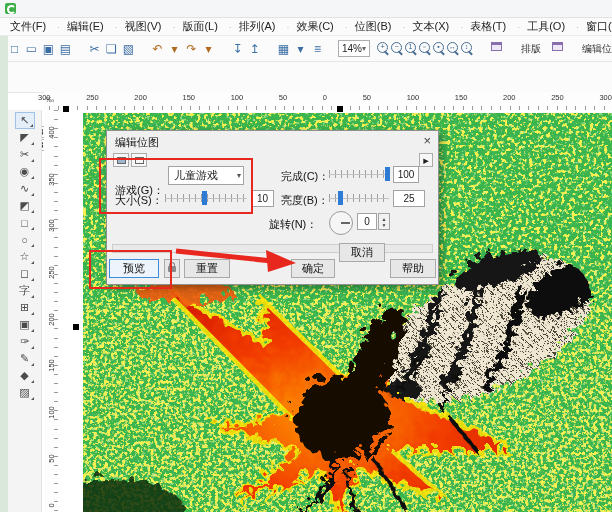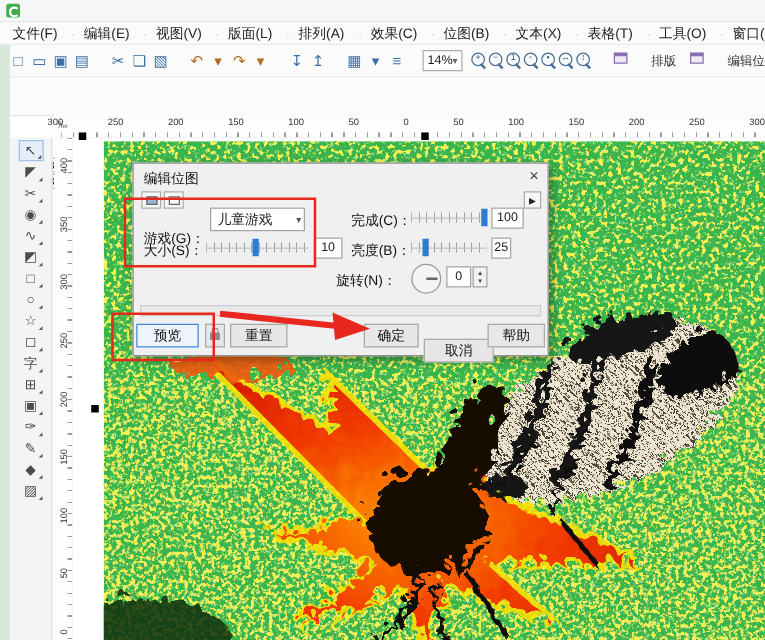--- a/index.html
+++ b/index.html
@@ -388,39 +388,39 @@
       <span class="thumb" style="left:45%"></span>
   </div>
   <span class="vbox" style="left:144px;top:59px;width:23px;height:17px">10</span>
 
   <span class="dlg-label" style="left:174px;top:62px">亮度(B)：</span>
   <div class="slider" style="left:222px;top:60px;width:60px">
     <span class="ticks"></span>
       <span class="line"></span>
       <span class="thumb" style="left:15%"></span>
   </div>
-  <span class="vbox" style="left:286px;top:59px;width:16px;height:17px">25</span>
+  <span class="vbox" style="left:286px;top:59px;width:32px;height:17px">25</span>
 
   <span class="dlg-label" style="left:162px;top:86px">旋转(N)：</span>
   <span class="dial" style="left:222px;top:80px"></span>
   <span class="vbox" style="left:250px;top:82px;width:20px;height:17px">0</span>
   <span class="spin" style="left:271px;top:82px;height:17px">
       <span>▲</span>
       <span>▼</span>
     </span>
 
   <div class="progress"></div>
 
   <span class="dbtn focus" style="left:2px;top:128px;width:50px">预览</span>
   <span class="dbtn" style="left:57px;top:128px;width:16px">
       <span class="lockicon"></span>
     </span>
   <span class="dbtn" style="left:77px;top:128px;width:46px">重置</span>
   <span class="dbtn" style="left:184px;top:128px;width:44px">确定</span>
-  <span class="dbtn" style="left:232px;top:140px;width:56px">取消</span>
+  <span class="dbtn" style="left:232px;top:112px;width:46px">取消</span>
   <span class="dbtn" style="left:283px;top:128px;width:46px">帮助</span>
 </div>
 
 <div class="abs ann" style="left:99px;top:158px;width:150px;height:52px"></div>
 <div class="abs ann" style="left:89px;top:250px;width:79px;height:35px"></div>
 <svg class="abs" style="left:170px;top:242px;width:132px;height:32px;pointer-events:none" viewBox="0 0 132 32">
   <line x1="6" y1="9" x2="102" y2="19" stroke="#e8281e" stroke-width="5"></line>
   <polygon points="96,8 126,21 98,30" fill="#e8281e"></polygon>
 </svg>
 

